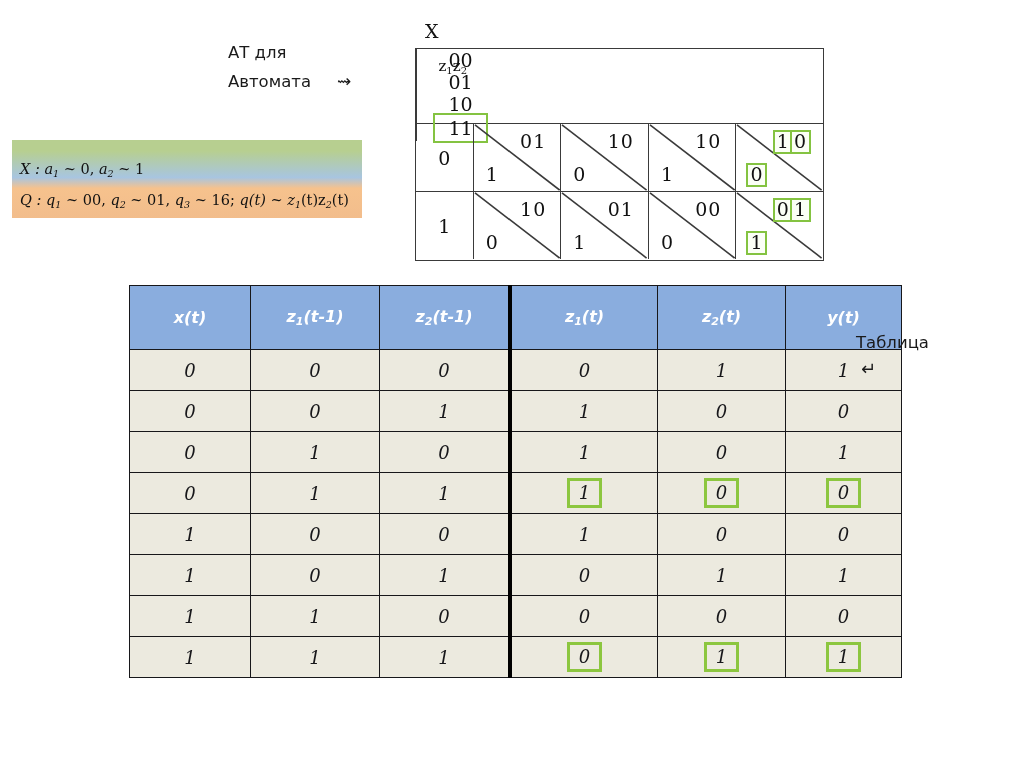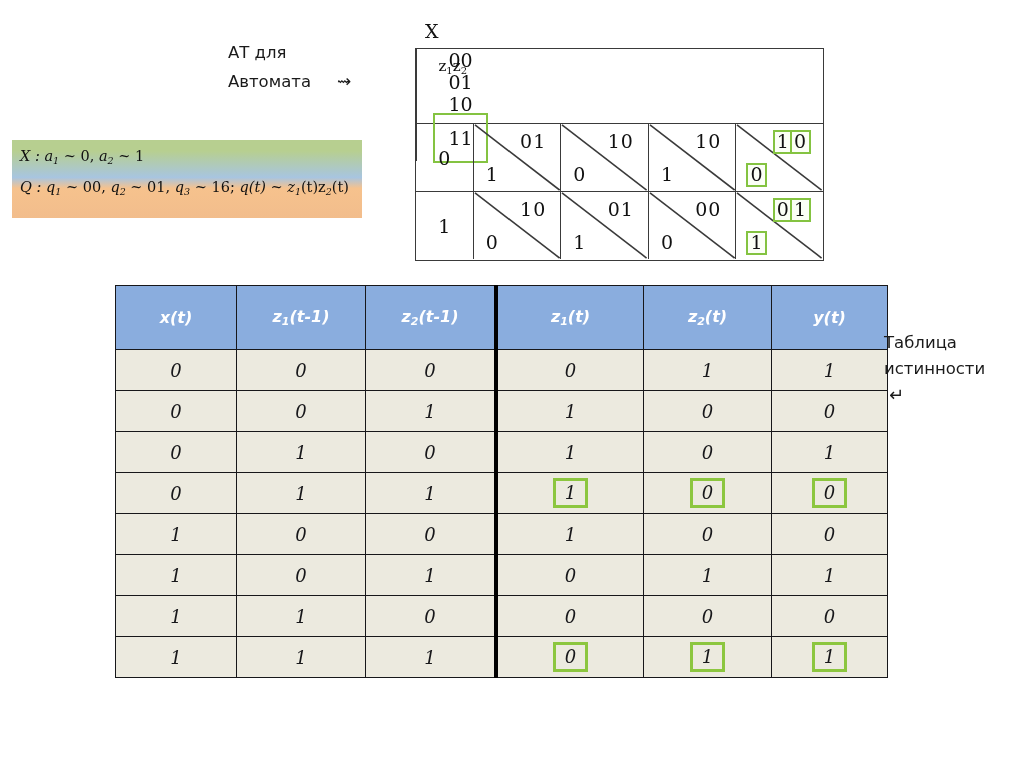--- a/index.html
+++ b/index.html
@@ -24,21 +24,21 @@
   #legend-box{
     left:12px; top:140px; width:350px; height:78px;
     background:linear-gradient(to bottom,
         #b7cf90 0%,
         #b7cf90 14%,
         #a8c5e0 48%,
         #f6c28d 62%,
         #f2bd8c 100%);
     font-family:"DejaVu Serif", serif;
     box-sizing:border-box;
-    padding:3px 0 0 8px;
+    padding:16px 0 0 8px;
   }
   .legend-line{
     font-style:italic;
     font-size:14.5px;
     line-height:26px;
     color:#111;
     white-space:nowrap;
   }
   .legend-line sub{font-size:9.5px;font-style:italic;vertical-align:-3px;}
   .legend-line .up{font-style:normal;}
@@ -78,27 +78,27 @@
   .cell-bot{position:absolute;left:12px;bottom:6px;font-size:19px;}
   .hl{
     outline:2px solid #84c341;
     padding:0px 2px;
     background:#fbfff6;
     display:inline-block;
     line-height:1.05;
   }
   .hl-hdr{
     outline:2px solid #84c341;
-    padding:12px 13px;
+    padding:2px 13px;
     display:inline-block;
   }
 
   
   #tt-wrap{
-    left:115px; top:285px; width:763px; height:406px;
+    left:129px; top:285px; width:763px; height:406px;
   }
   table#tt{
     border-collapse:collapse;
     width:763px;
     table-layout:fixed;
   }
   table#tt th, table#tt td{
     border:1.5px solid #17171a;
     height:40px;
     text-align:center;
@@ -126,21 +126,21 @@
     display:inline-block;
     outline:3px solid #8cc63f;
     padding:1px 9px;
     line-height:1.25;
     position:relative;
     z-index:3;
   }
 
   
   #caption-tt{
-    left:884px; top:330px; width:140px;
+    left:856px; top:330px; width:140px;
     font-family:"DejaVu Sans", sans-serif;
     font-size:16.5px;line-height:26px;color:#1a1a1a;
   }
   #caption-tt .arrow{display:block;font-size:18px;padding-left:5px;}
 </style>
 </head>
 <body>
 
 <div class="abs" id="caption-at">
   <div>АТ для</div>
@@ -340,15 +340,14 @@
         <td class="thickleft"><span class="cellbox">0</span></td>
         <td><span class="cellbox">1</span></td>
         <td><span class="cellbox">1</span></td>
       </tr>
     </tbody>
   </table>
 </div>
 
 <div class="abs" id="caption-tt">
   <div>Таблица</div>
-  <div>истинности</div>
   <span class="arrow">↵</span>
 </div>
 
 </body></html>

